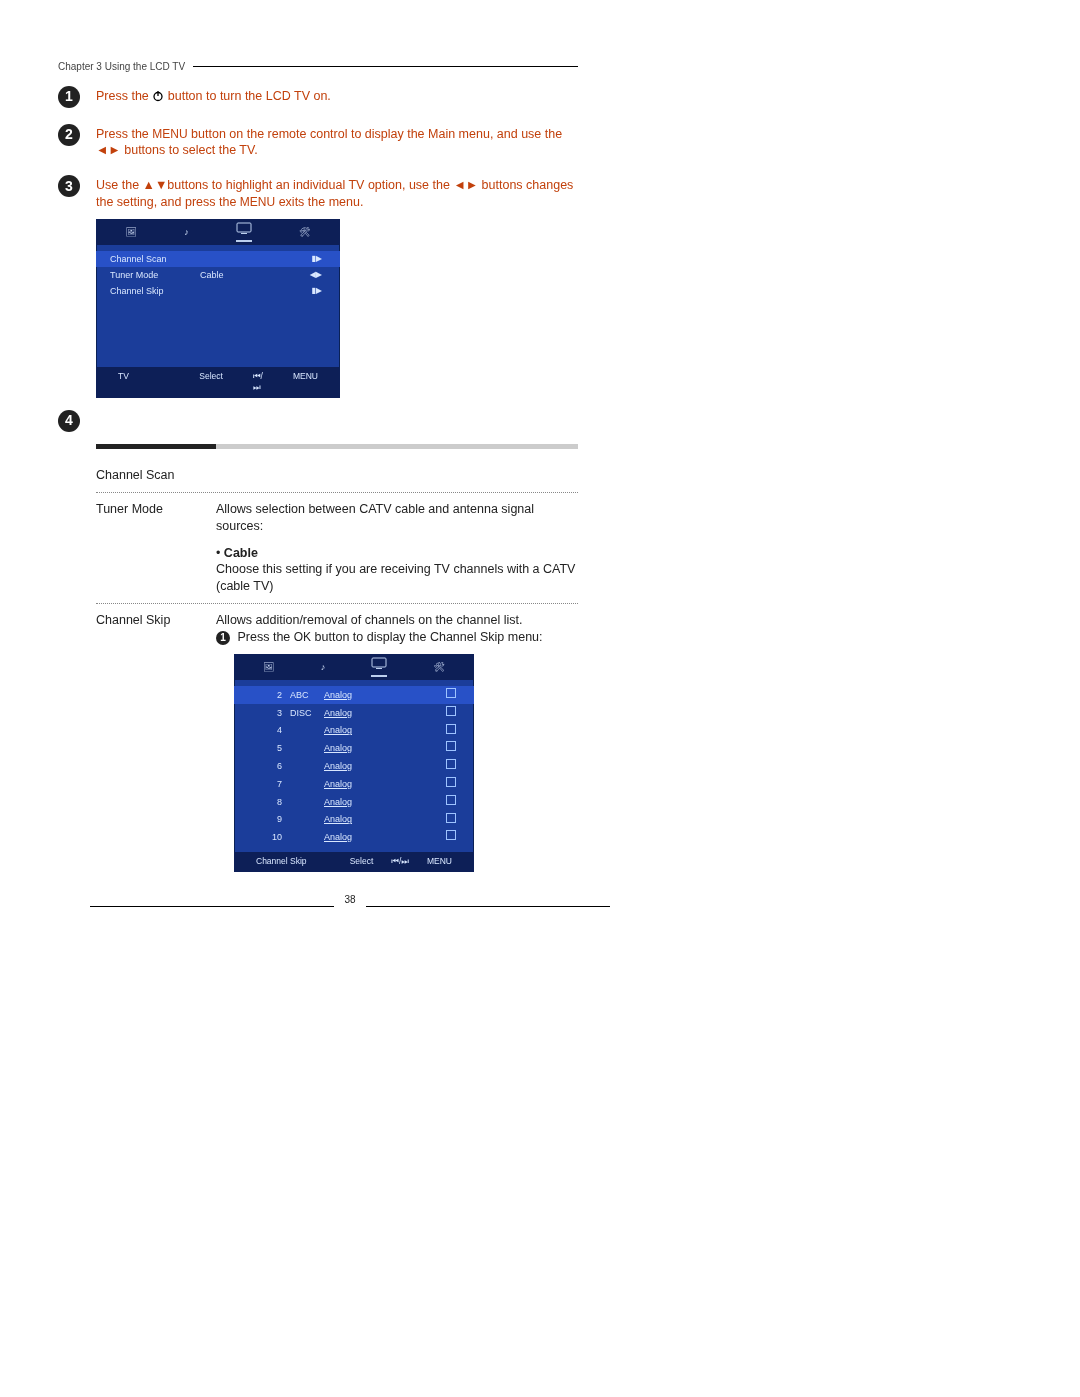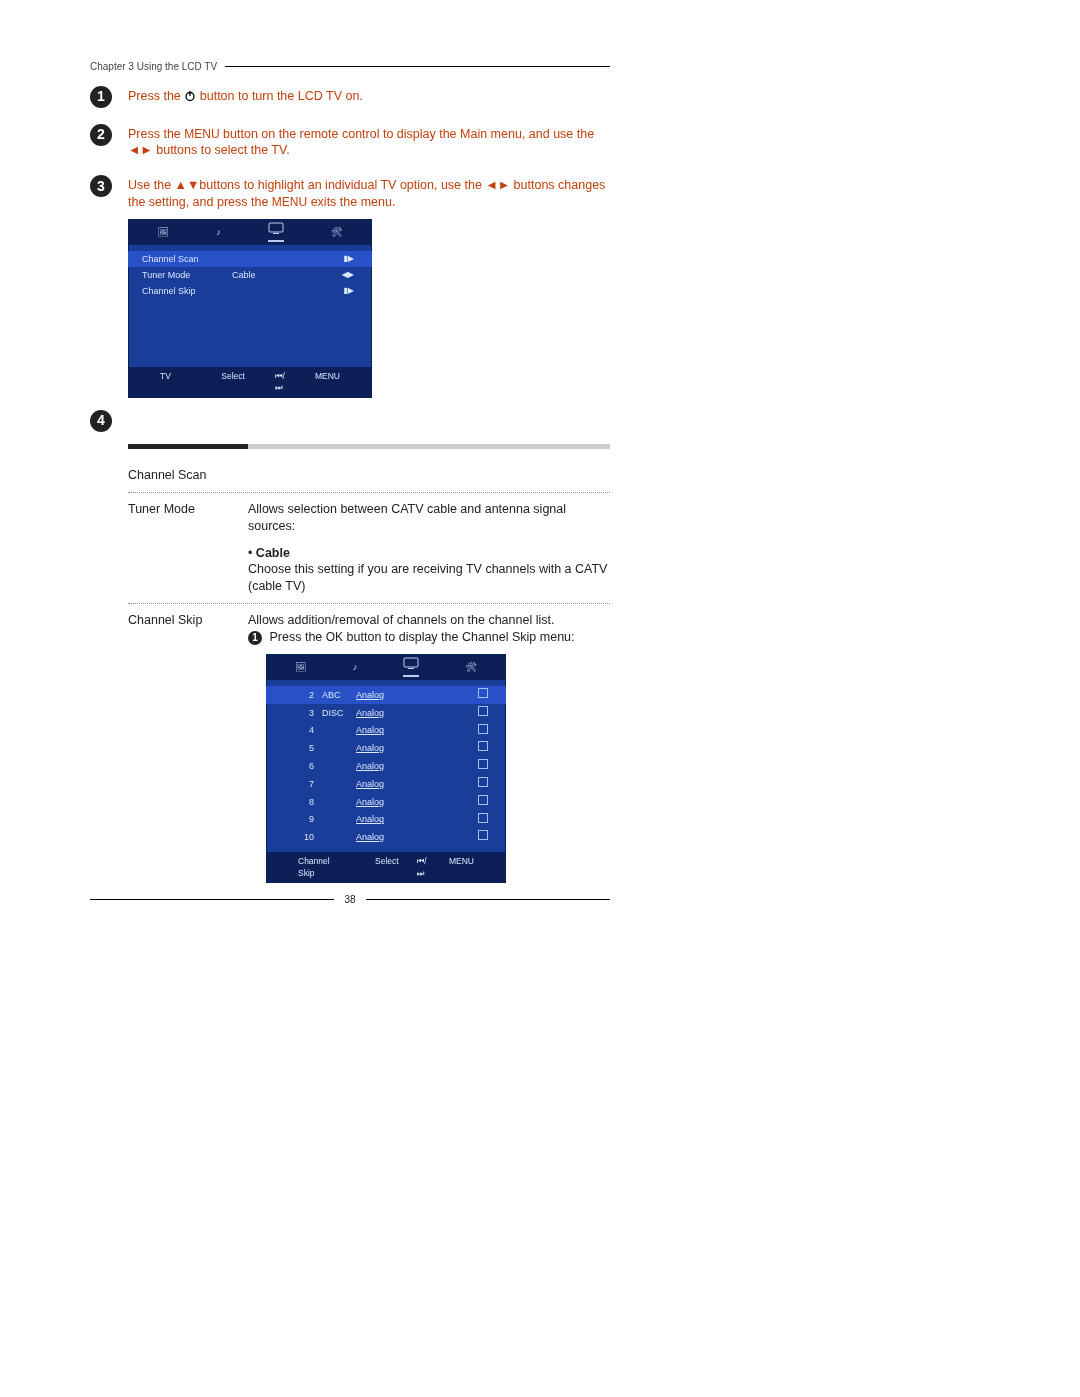--- a/index.html
+++ b/index.html
@@ -13,21 +13,21 @@
   }
   .page {
     width: 1080px;
     height: 1397px;
     position: relative;
     box-sizing: border-box;
     padding: 60px 0 0 0;
   }
   .content {
     width: 520px;
-    margin-left: 90px;
+    margin-left: 58px;
   }
   .chapter-line {
     display: flex;
     align-items: center;
     gap: 8px;
     margin-bottom: 14px;
   }
   .chapter-line .txt {
     font-size: 10px;
     color: #444;
@@ -113,21 +113,21 @@
   .osd-row.highlight {
     background: #2851c7;
   }
   .osd-row .c1 { width: 90px; }
   .osd-row .c2 { width: 90px; }
   .osd-row .c3 { margin-left: auto; padding-right: 4px; font-size: 8px; }
   .osd-foot {
     background: #0d1f57;
     display: flex;
     font-size: 8.5px;
-    padding: 4px 32px;
+    padding: 4px 22px;
     gap: 30px;
   }
   .osd-foot .f1 { width: 90px; }
   .osd-foot .grow { flex:1; }
 
   
   .osd2 { margin-left: 0; width: 240px; }
   .osd2 .osd-body { min-height: 120px; }
   .osd2 .osd-row .c1 { width: 34px; text-align: right; padding-right: 8px;}
   .osd2 .osd-row .c1b { width: 34px; }
@@ -163,21 +163,21 @@
     margin-right:4px;
   }
 
   .footer {
     position:absolute;
     left:90px; width:520px;
     top: 893px;
     text-align:center;
   }
   .footer .ln {
-    display:flex; align-items:center; gap:6px;
+    display:flex; align-items:flex-end; gap:6px;
   }
   .footer .ln .r { flex:1; border-top:1px solid #000; }
   .footer .pg { font-size:10px; padding:0 4px; }
 </style>
 </head>
 <body>
 
 <div class="page">
   <div class="content">
 

